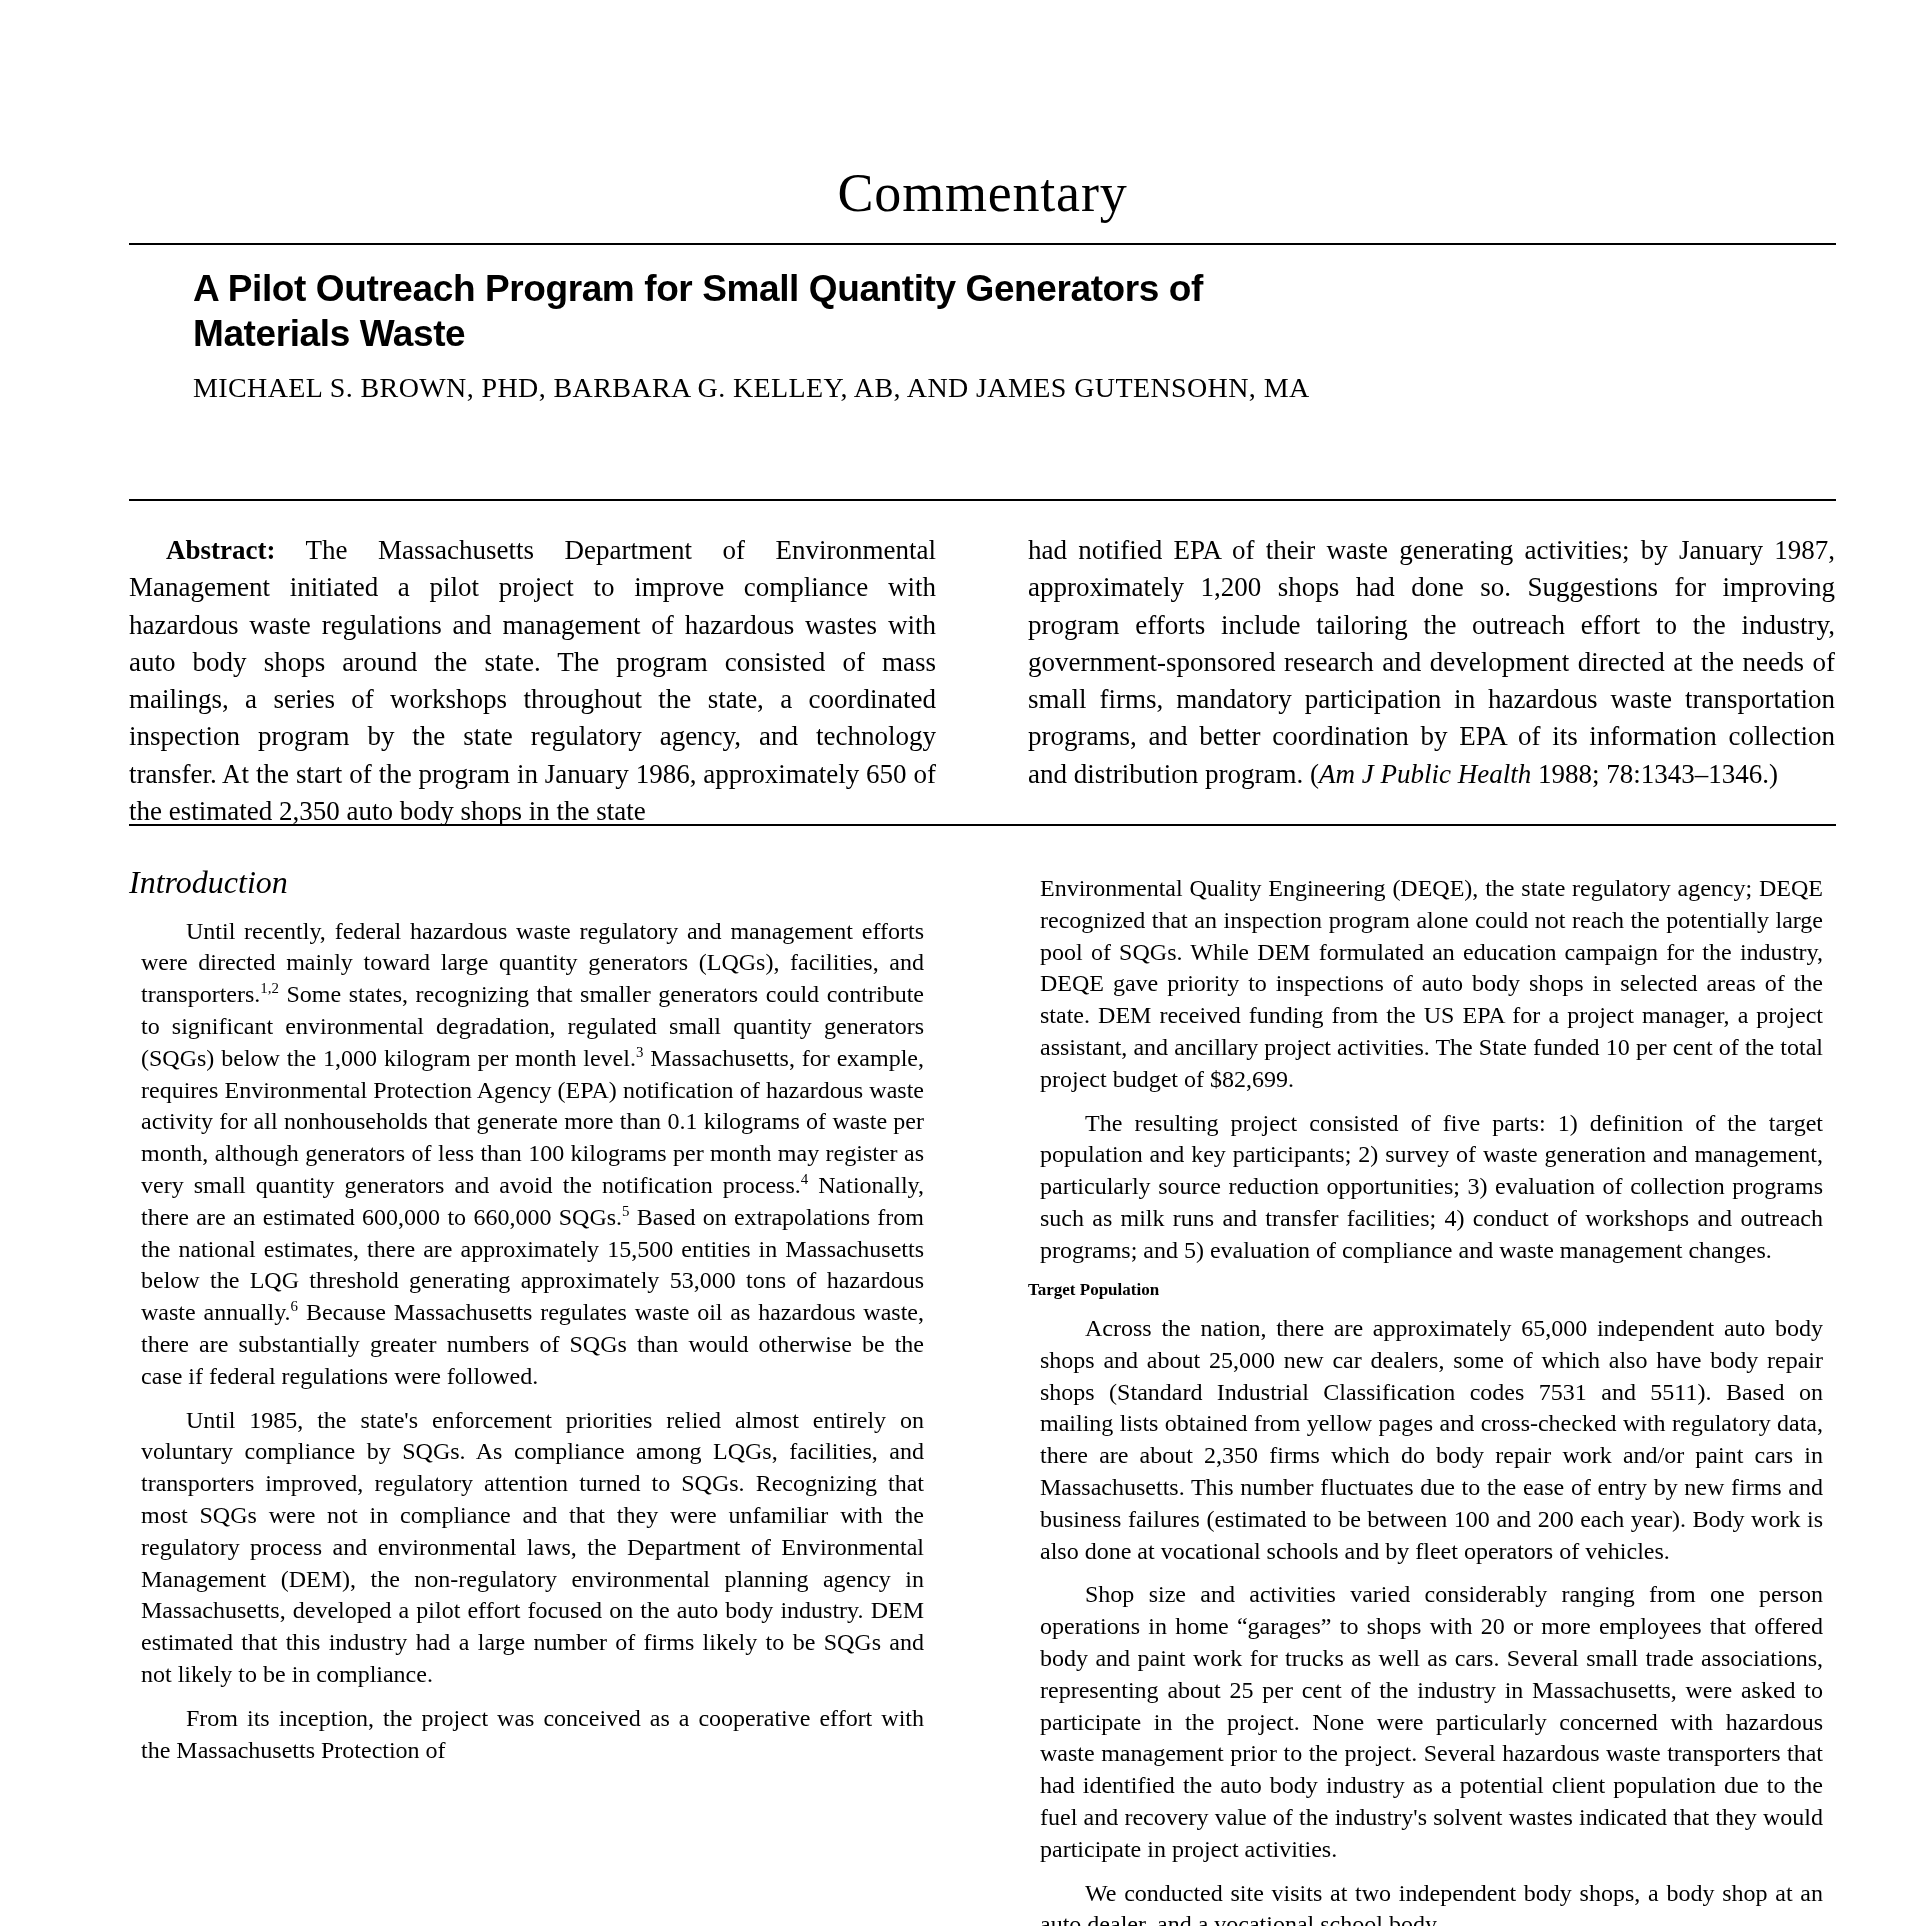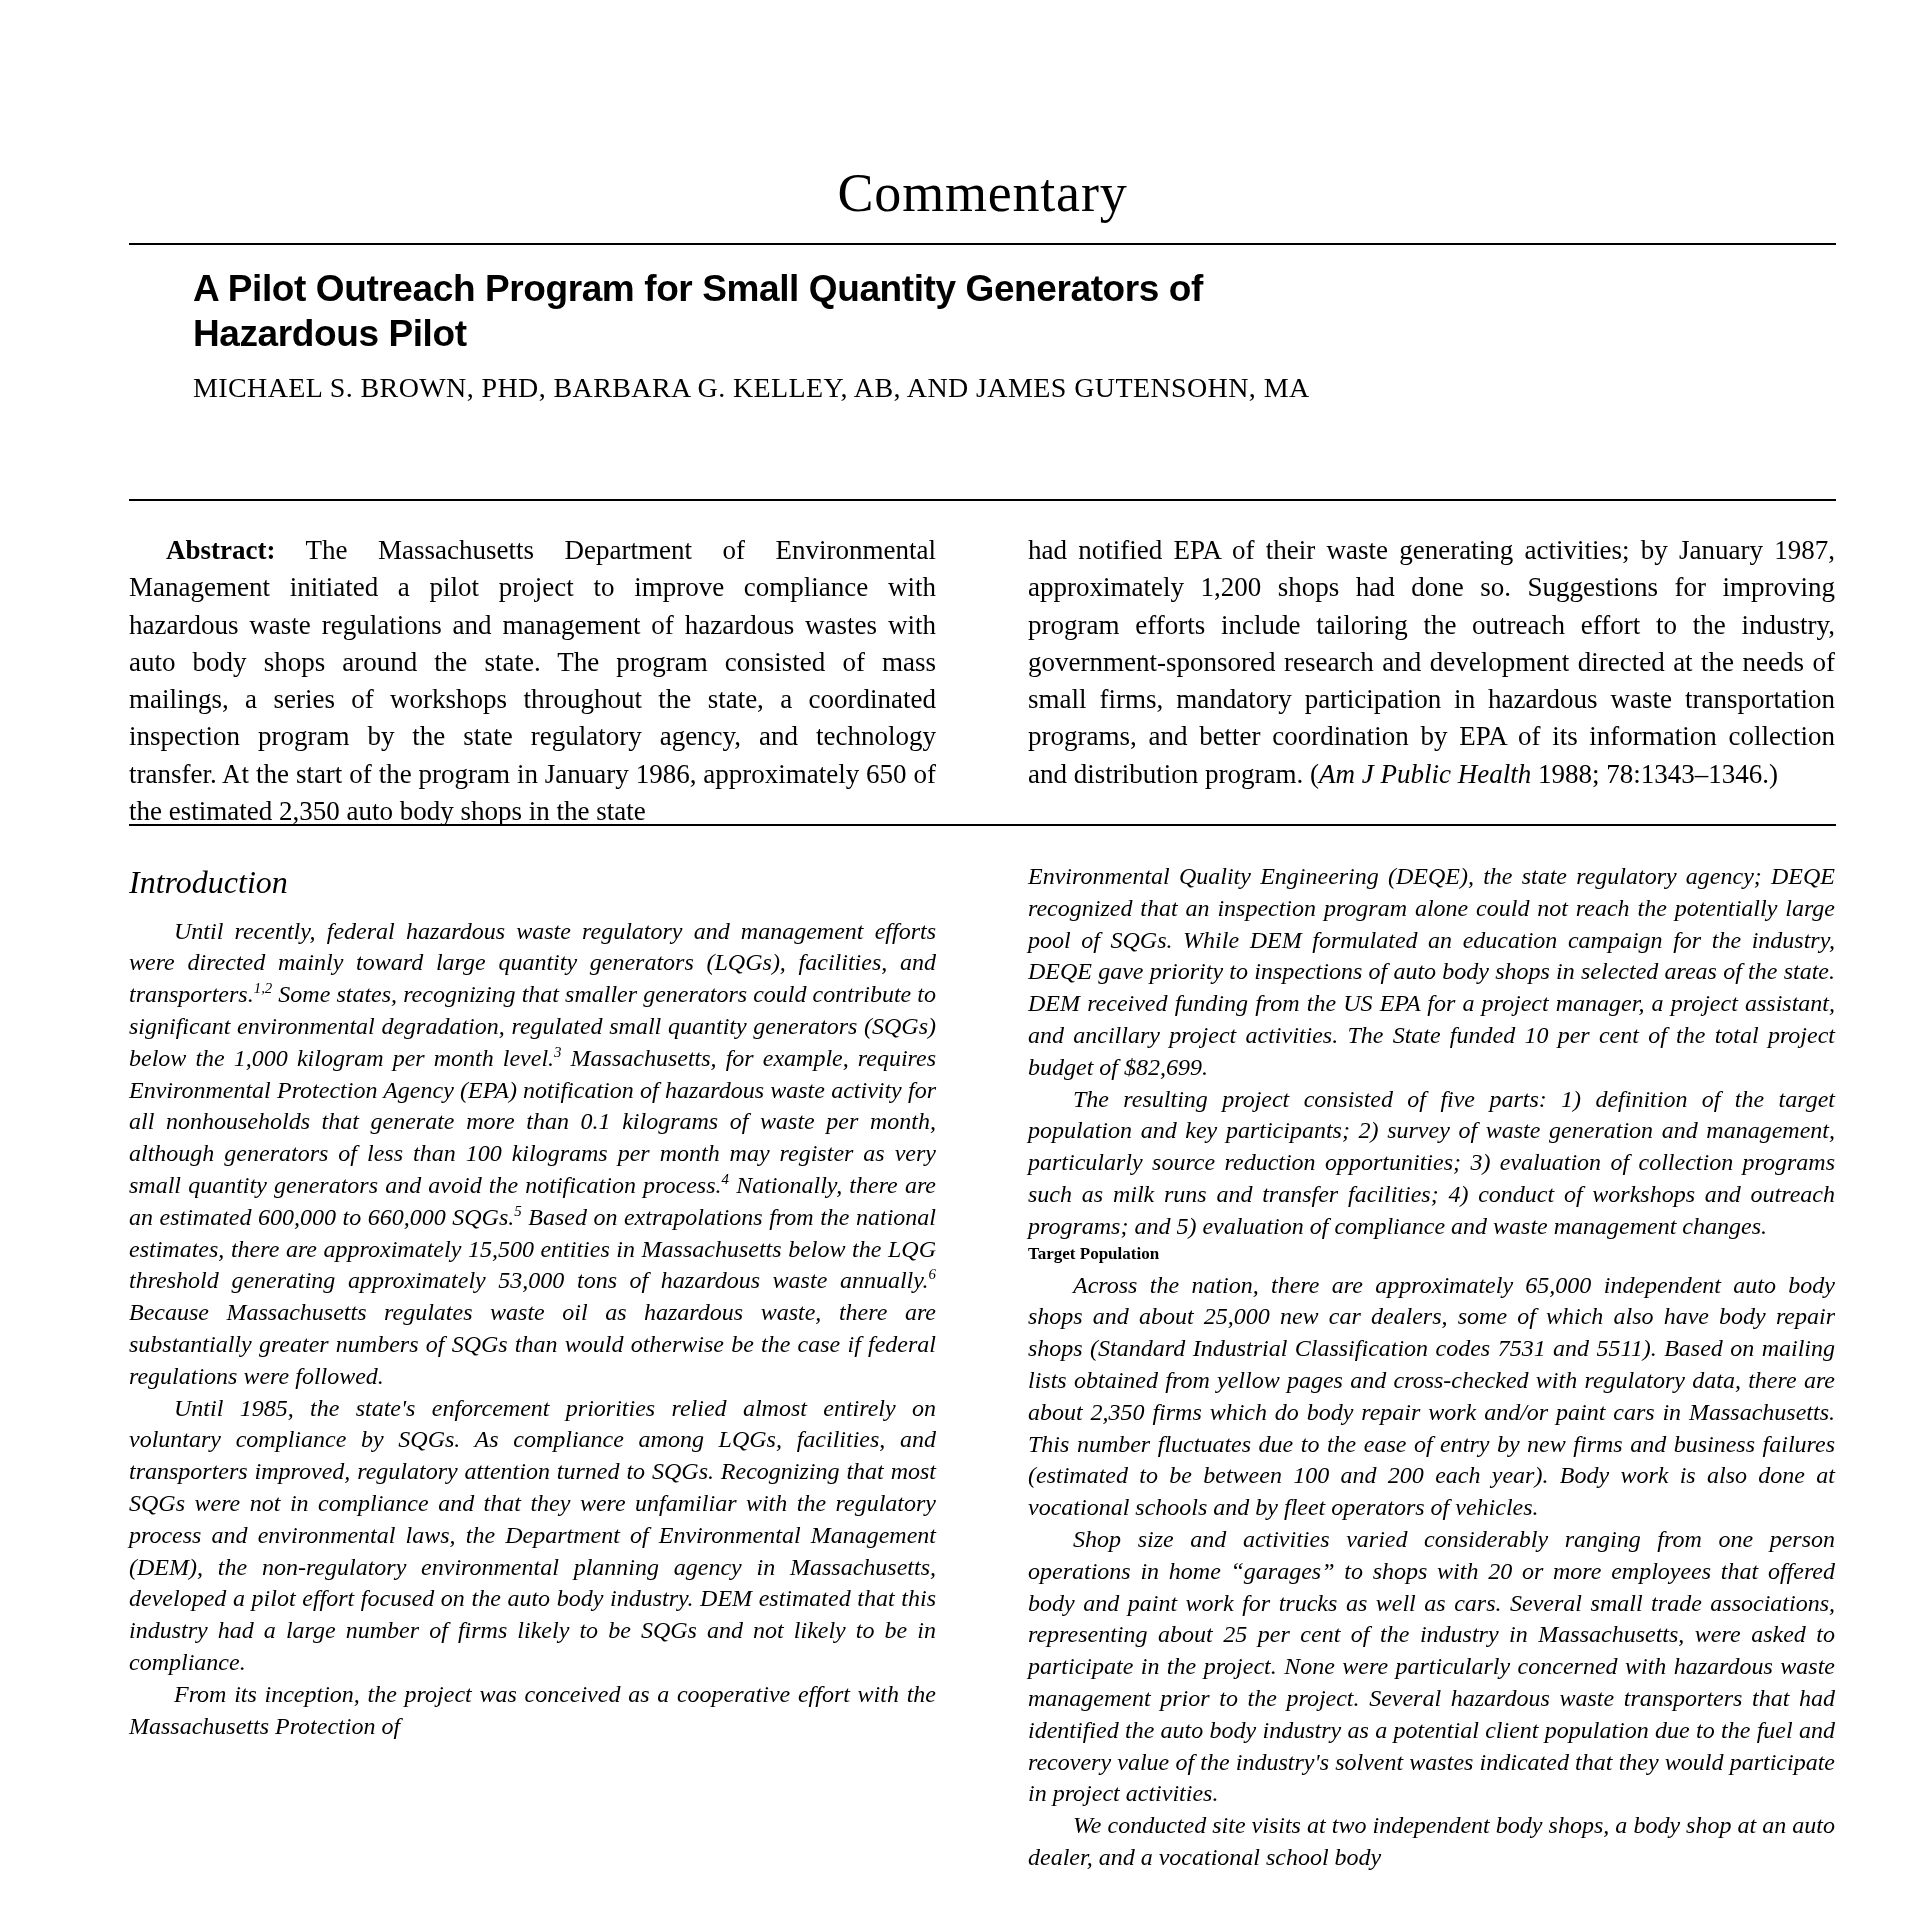--- a/index.html
+++ b/index.html
@@ -107,23 +107,22 @@
     display: flex;
     gap: 92px;
   }
   .col {
     width: 807px;
     font-size: 24px;
     line-height: 1.325;
     text-align: justify;
   }
   .col p {
-    margin: 0;
+    margin: 12px;
     text-indent: 45px;
-    font-style: italic;
   }
   .col p.noindent { text-indent: 0; }
   h2.sec {
     font-size: 32px;
     font-style: italic;
     font-weight: normal;
     margin: 0 0 12.3px 0;
     text-align: left;
   }
   h2.sec.spaced { margin-top: 18.5px; }
@@ -145,21 +144,21 @@
 <div class="page">
 
   <div class="masthead">
     <div class="masthead-title">Commentary</div>
   </div>
   <div class="rule rule-top"></div>
 
   <div class="article-head">
     <div class="article-title">
       <div>A Pilot Outreach Program for Small Quantity Generators of</div>
-      <div>Hazardous Pilot</div>
+      <div>Materials Waste</div>
     </div>
     <div class="authors">MICHAEL S. BROWN, PHD, BARBARA G. KELLEY, AB, AND JAMES GUTENSOHN, MA</div>
   </div>
   <div class="rule rule-mid"></div>
 
   <div class="abstract-wrap">
     <div class="abstract-col left"><span class="abstract-label">Abstract:</span><span> The Massachusetts Department of Environmental Management initiated a pilot project to improve compliance with hazardous waste regulations and management of hazardous wastes with auto body shops around the state. The program consisted of mass mailings, a series of workshops throughout the state, a coordinated inspection program by the state regulatory agency, and technology transfer. At the start of the program in January 1986, approximately 650 of the estimated 2,350 auto body shops in the state</span></div>
     <div class="abstract-col"><span>had notified EPA of their waste generating activities; by January 1987, approximately 1,200 shops had done so. Suggestions for improving program efforts include tailoring the outreach effort to the industry, government-sponsored research and development directed at the needs of small firms, mandatory participation in hazardous waste transportation programs, and better coordination by EPA of its information collection and distribution program. (</span><i>Am J Public Health</i><span> 1988; 78:1343–1346.)</span></div>
   </div>
   <div class="rule rule-bottom"></div>

